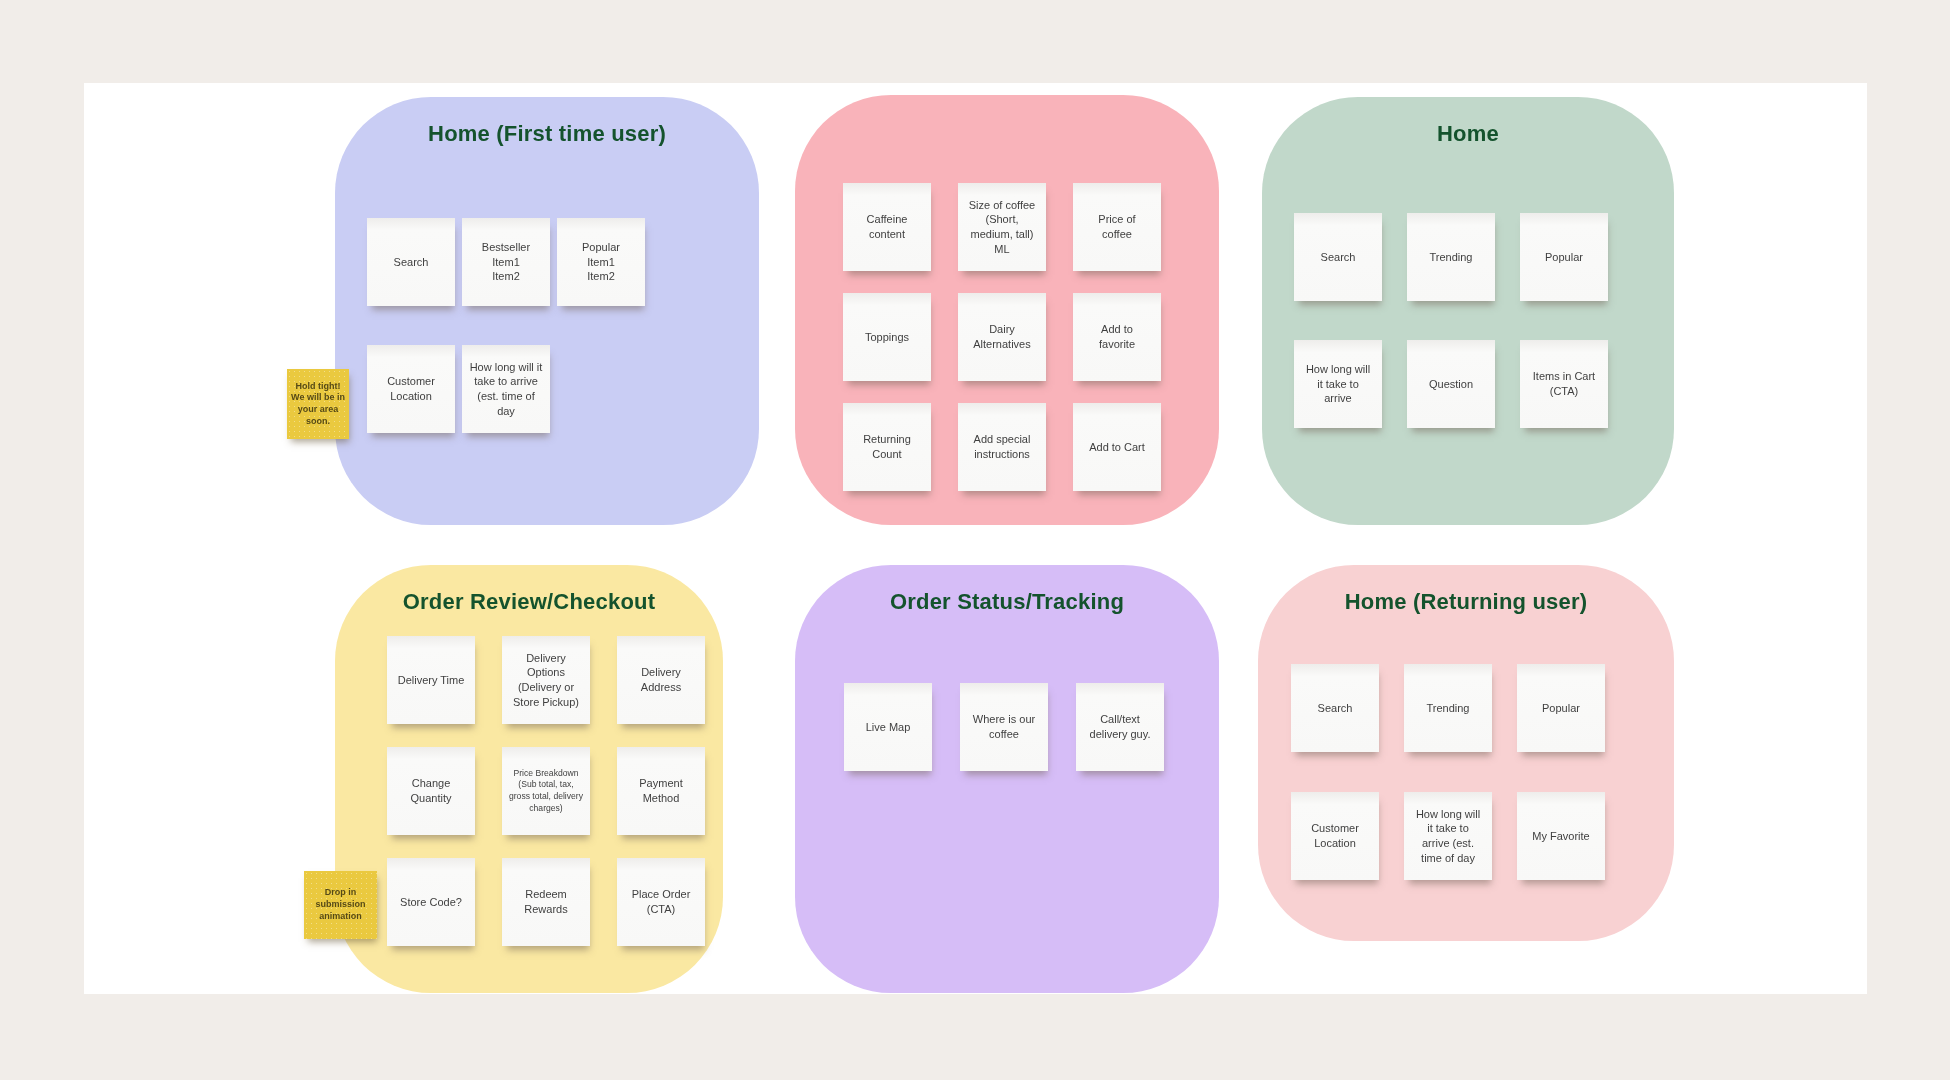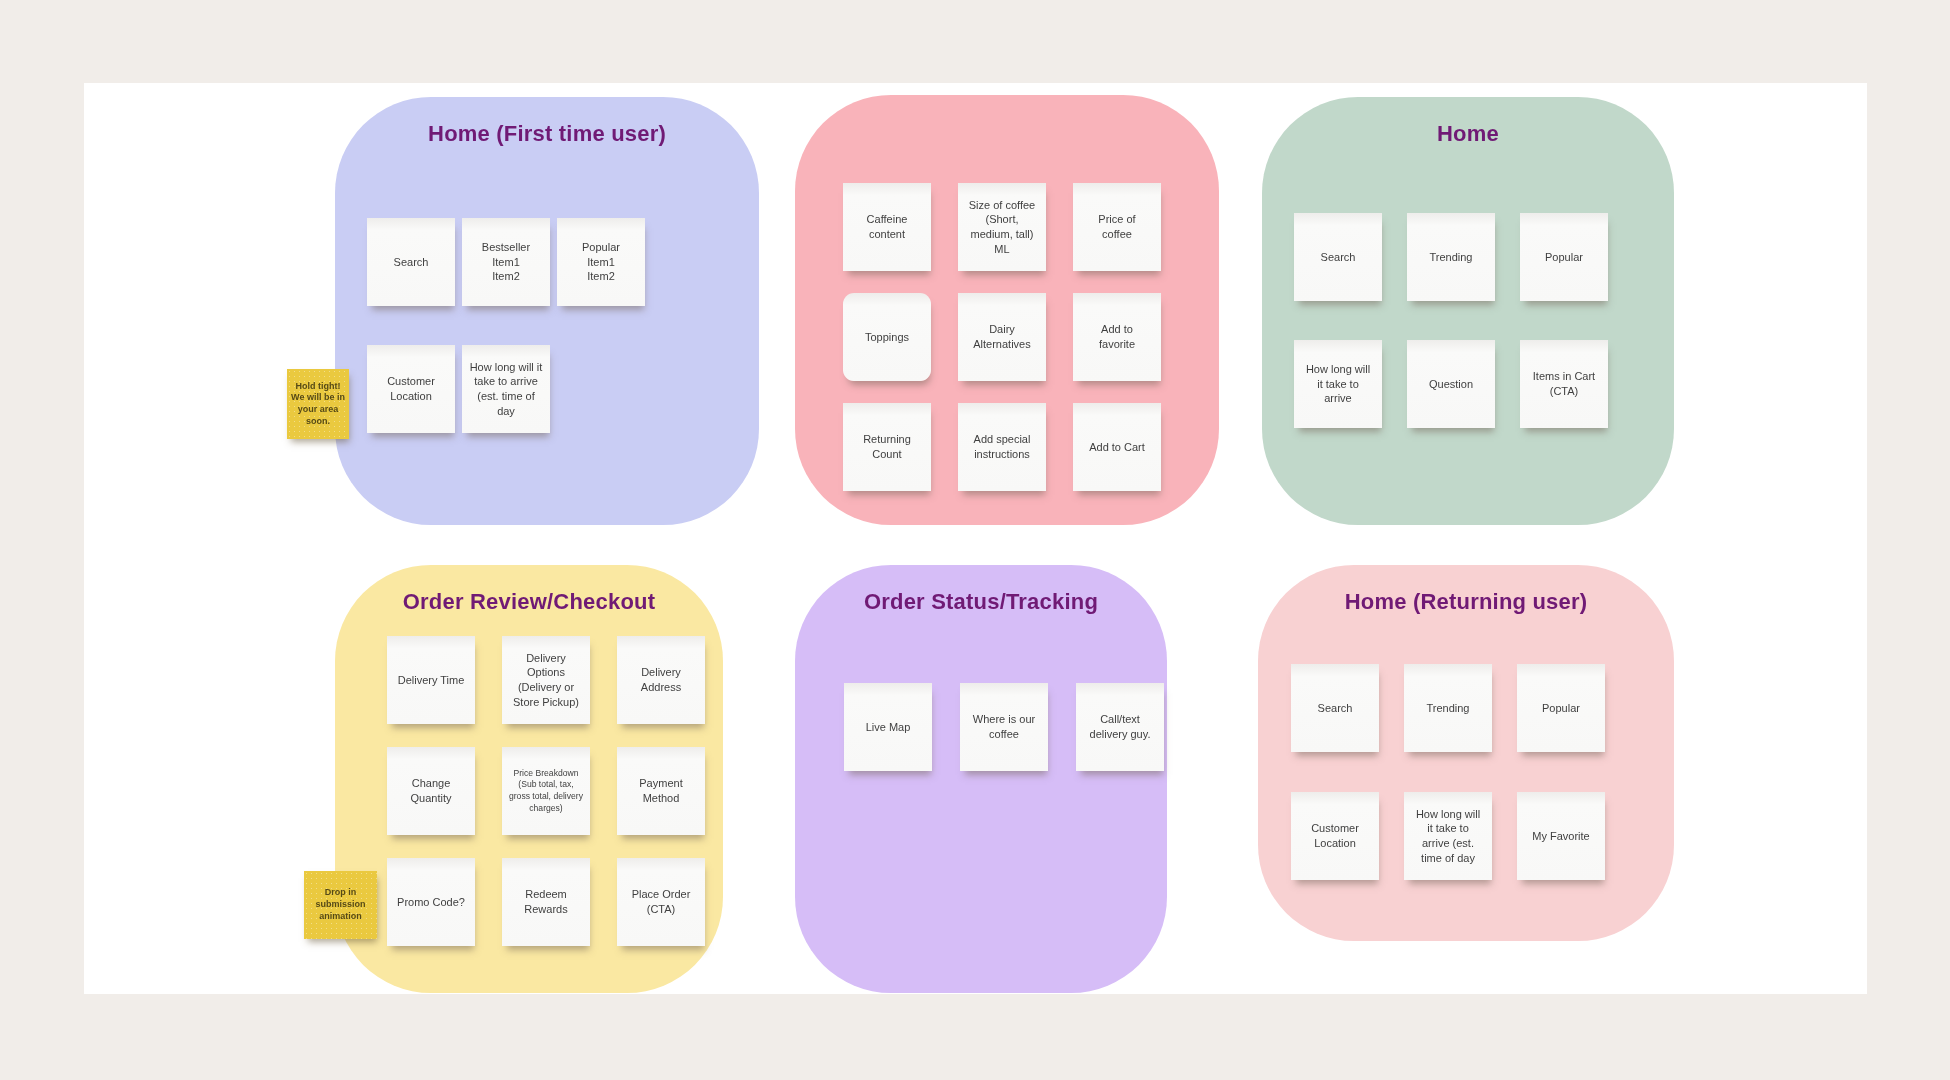--- a/index.html
+++ b/index.html
@@ -10,28 +10,28 @@
   }
   .canvas{
     position:absolute;left:84px;top:83px;width:1783px;height:911px;
     background:#ffffff;
   }
   .frame{
     position:absolute;border-radius:96px;
   }
   .frame h2{
     position:absolute;top:24px;left:0;right:0;margin:0;
-    text-align:center;font-size:22px;font-weight:700;color:#701a75;
+    text-align:center;font-size:22px;font-weight:700;color:#14532d;
     letter-spacing:.2px;
   }
   .f1{left:335px;top:97px;width:424px;height:428px;}
   .f2{left:795px;top:95px;width:424px;height:430px;}
   .f3{left:1262px;top:97px;width:412px;height:428px;}
   .f4{left:335px;top:565px;width:388px;height:428px;}
-  .f5{left:795px;top:565px;width:372px;height:428px;}
+  .f5{left:795px;top:565px;width:424px;height:428px;}
   .f6{left:1258px;top:565px;width:416px;height:376px;}
   .notes{
     position:absolute;display:grid;
     grid-template-columns:repeat(3,88px);grid-auto-rows:88px;
   }
   .f1 .notes{left:32px;top:121px;gap:39px 7px;}
   .f2 .notes{left:48px;top:88px;gap:22px 27px;}
   .f3 .notes{left:32px;top:116px;gap:39px 25px;}
   .f4 .notes{left:52px;top:71px;gap:23px 27px;}
   .f5 .notes{left:49px;top:118px;gap:20px 28px;}
@@ -78,21 +78,21 @@
 </section>
 
 <section class="frame f2" style="background-color: rgb(249, 179, 186);">
   <div class="notes">
       <div class="note" style="grid-area: 1 / 1;"><span>Caffeine
 content</span></div>
       <div class="note" style="grid-area: 1 / 2;"><span>Size of coffee (Short, medium, tall)
 ML</span></div>
       <div class="note" style="grid-area: 1 / 3;"><span>Price of
 coffee</span></div>
-      <div class="note" style="grid-area: 2 / 1; border-radius: 11px;"><span>Toppings</span></div>
+      <div class="note" style="grid-area: 2 / 1;"><span>Toppings</span></div>
       <div class="note" style="grid-area: 2 / 2;"><span>Dairy
 Alternatives</span></div>
       <div class="note" style="grid-area: 2 / 3;"><span>Add to
 favorite</span></div>
       <div class="note" style="grid-area: 3 / 1;"><span>Returning
 Count</span></div>
       <div class="note" style="grid-area: 3 / 2;"><span>Add special
 instructions</span></div>
       <div class="note" style="grid-area: 3 / 3;"><span>Add to Cart</span></div>
     </div>
@@ -121,21 +121,21 @@
 Options
 (Delivery or
 Store Pickup)</span></div>
       <div class="note" style="grid-area: 1 / 3;"><span>Delivery
 Address</span></div>
       <div class="note" style="grid-area: 2 / 1;"><span>Change
 Quantity</span></div>
       <div class="note small" style="grid-area: 2 / 2;"><span>Price Breakdown (Sub total, tax, gross total, delivery charges)</span></div>
       <div class="note" style="grid-area: 2 / 3;"><span>Payment
 Method</span></div>
-      <div class="note" style="grid-area: 3 / 1;"><span>Promo Code?</span></div>
+      <div class="note" style="grid-area: 3 / 1;"><span>Store Code?</span></div>
       <div class="note" style="grid-area: 3 / 2;"><span>Redeem
 Rewards</span></div>
       <div class="note" style="grid-area: 3 / 3;"><span>Place Order
 (CTA)</span></div>
     </div>
 </section>
 
 <section class="frame f5" style="background-color: rgb(214, 189, 247);">
   <h2>Order Status/Tracking</h2>
   <div class="notes">

